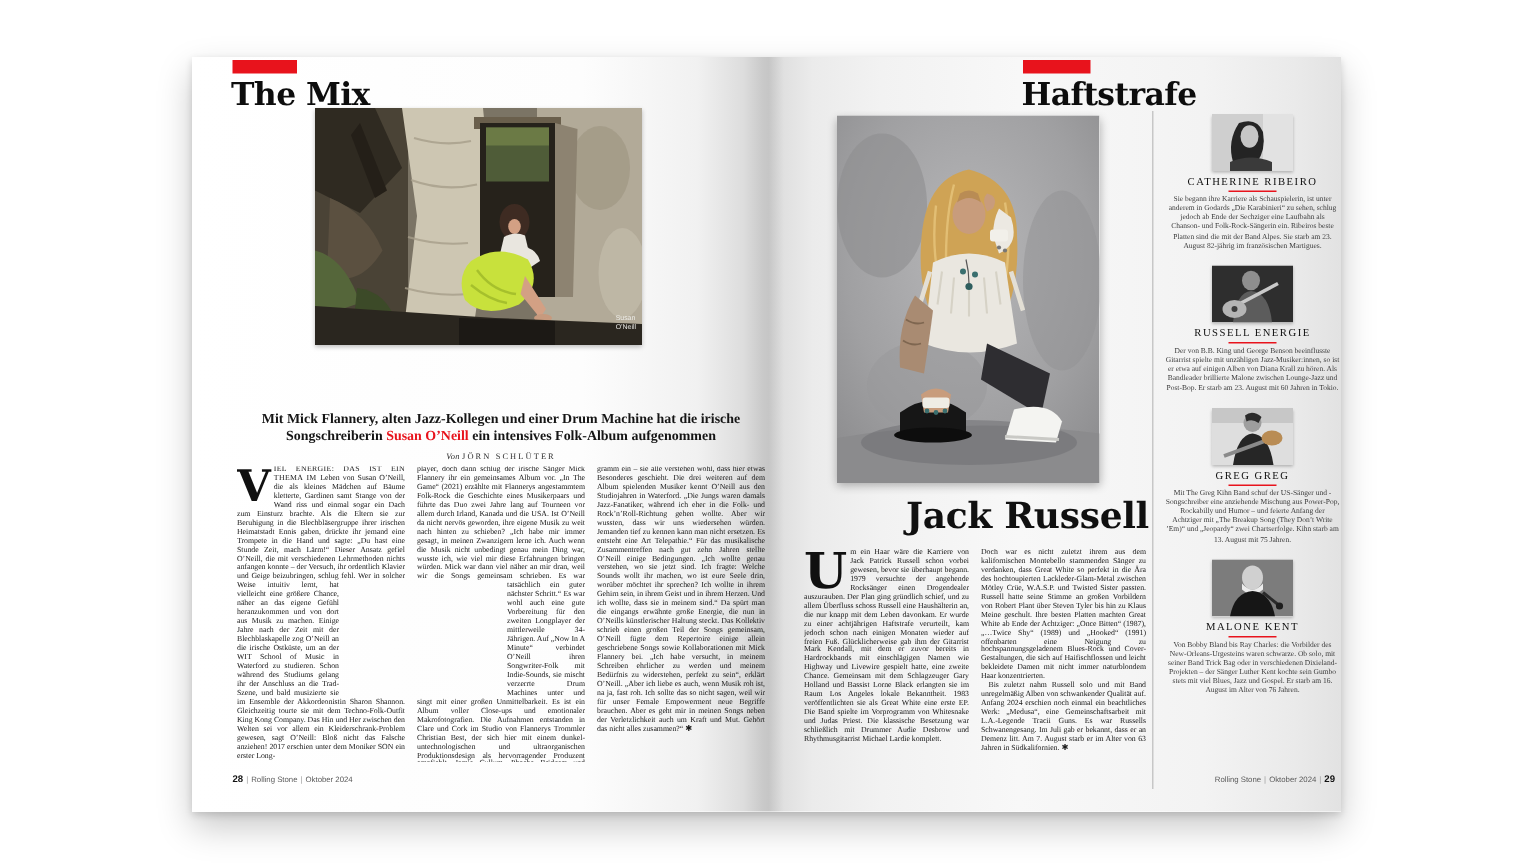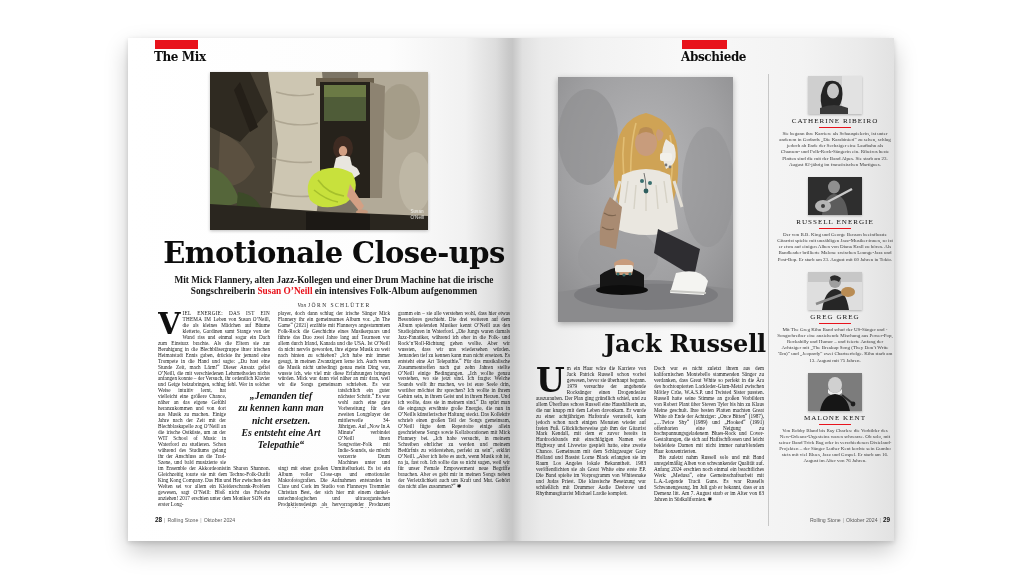--- a/index.html
+++ b/index.html
@@ -8,21 +8,21 @@
     position:absolute;left:128px;top:38px;width:766px;height:503px;
     background:linear-gradient(to right,
       #ffffff 0%, #fdfdfd 34%, #f1f1f1 44%, #dddddd 48%, #c9c9c9 49.7%,
       #c6c6c6 50.2%, #e0e0e0 51.5%, #ebebeb 54%, #f2f2f2 60%,
       #f8f8f8 72%, #f3f3f3 88%, #eaeaea 96%, #e2e2e2 100%);
     box-shadow:0 10px 22px rgba(0,0,0,.22), 0 2px 5px rgba(0,0,0,.14);
     font-family:"Liberation Serif", serif;color:#141414;
   }
   .redblock{position:absolute;height:9px;background:#e8131c;}
   .section-head{position:absolute;font-family:"DejaVu Serif",serif;font-weight:700;
-    font-size:12px;letter-spacing:-.4px;color:#0d0d0d;}
+    font-size:21px;letter-spacing:-.4px;color:#0d0d0d;}
   
   .photo-susan{position:absolute;left:82px;top:34px;width:218px;height:158px;box-shadow:0 1px 3px rgba(0,0,0,.25);}
   .photo-susan svg{display:block;width:100%;height:100%;}
   .photo-cap{position:absolute;right:4px;bottom:10px;color:#f5f5f2;font-family:"Liberation Sans",sans-serif;
     font-size:4.6px;line-height:5.4px;text-align:left;white-space:pre-line;opacity:.92;}
   .headline{position:absolute;left:14px;top:198px;width:384px;text-align:center;
     font-family:"DejaVu Serif",serif;font-weight:700;font-size:29px;letter-spacing:-.6px;color:#0c0c0c;}
   .deck{position:absolute;left:41px;top:237px;width:330px;text-align:center;
     font-weight:700;font-size:9.3px;line-height:11px;color:#151515;}
   .deck .hl{color:#e8131c;}
@@ -107,48 +107,42 @@
       <path d="M108 108 q10 14 26 16 M104 118 q12 10 24 12" stroke="#a6c02c" stroke-width="1.6" fill="none"></path>
       <path d="M140 112 L154 134 L150 140 L137 124 Z" fill="#d3a084"></path>
       <ellipse cx="152" cy="140" rx="6" ry="2.6" fill="#c79a7e"></ellipse>
       <path d="M0 132 L120 140 L218 144 L218 158 L0 158 Z" fill="#2a261f"></path>
       <path d="M96 140 L160 142 L160 158 L96 158 Z" fill="#1c1915"></path>
     </svg>
     <div class="photo-cap">Susan
 O’Neill</div>
   </div>
 
-  <div class="headline">Emotionale Close-ups</div>
 
   <div class="deck"><span>Mit Mick Flannery, alten Jazz-Kollegen und einer Drum Machine hat die irische Songschreiberin </span><span class="hl">Susan O’Neill</span><span> ein intensives Folk-Album aufgenommen</span></div>
 
   <div class="byline"><span class="pre">Von </span><span>JÖRN SCHLÜTER</span></div>
 
   <div class="body-3col">
     <div class="bcol">
       <p><span class="dropcap">V</span><span class="leadin">IEL ENERGIE: DAS IST EIN THEMA IM </span><span>Leben von Susan O’Neill, die als kleines Mädchen auf Bäume kletterte, Gardinen samt Stange von der Wand riss und einmal sogar ein Dach zum Einsturz brachte. Als die Eltern sie zur Beruhigung in die Blechbläsergruppe ihrer irischen Heimatstadt Ennis gaben, drückte ihr jemand eine Trompete in die Hand und sagte: „Du hast eine Stunde Zeit, mach Lärm!“ Dieser Ansatz gefiel O’Neill, die mit verschiedenen Lehrmethoden nichts anfangen konnte – der Versuch, ihr ordentlich Klavier und Geige beizubringen, schlug fehl. Wer in solcher </span><span class="cut-r"></span><span>Weise intuitiv lernt, hat vielleicht eine größere Chance, näher an das eigene Gefühl heranzukommen und von dort aus Musik zu machen. Einige Jahre nach der Zeit mit der Blechblaskapelle zog O’Neill an die irische Ostküste, um an der WIT School of Music in Waterford zu studieren. Schon während des Studiums gelang ihr der Anschluss an die Trad-Szene, und bald musizierte sie im Ensemble der Akkordeonistin Sharon Shannon. Gleichzeitig tourte sie mit dem Techno-Folk-Outfit King Kong Company. Das Hin und Her zwischen den Welten sei vor allem ein Kleiderschrank-Problem gewesen, sagt O’Neill: Bloß nicht das Falsche anziehen! 2017 erschien unter dem Moniker SON ein erster Long-</span></p>
     </div>
     <div class="bcol">
       <p><span>player, doch dann schlug der irische Sänger Mick Flannery ihr ein gemeinsames Album vor. „In The Game“ (2021) erzählte mit Flannerys angestammtem Folk-Rock die Geschichte eines Musikerpaars und führte das Duo zwei Jahre lang auf Tourneen vor allem durch Irland, Kanada und die USA. Ist O’Neill da nicht nervös geworden, ihre eigene Musik zu weit nach hinten zu schieben? „Ich habe mir immer gesagt, in meinen Zwanzigern lerne ich. Auch wenn die Musik nicht unbedingt genau mein Ding war, wusste ich, wie viel mir diese Erfahrungen bringen würden. Mick war dann viel näher an mir dran, weil wir die Songs gemeinsam </span><span class="cut-l"></span><span>schrieben. Es war tatsächlich ein guter nächster Schritt.“ Es war wohl auch eine gute Vorbereitung für den zweiten Longplayer der mittlerweile 34-Jährigen. Auf „Now In A Minute“ verbindet O’Neill ihren Songwriter-Folk mit Indie-Sounds, sie mischt verzerrte Drum Machines unter und singt mit einer großen Unmittelbarkeit. Es ist ein Album voller Close-ups und emotionaler Makrofotografien. Die Aufnahmen entstanden in Clare und Cork im Studio von Flannerys Trommler Christian Best, der sich hier mit einem dunkel-untechnologischen und ultraorganischen Produktionsdesign als hervorragender Produzent empfiehlt. Jamie Cullum, Phoebe Bridgers und Calexico luden O’Neill schon ins Vorpro-</span></p>
     </div>
     <div class="bcol">
       <p><span>gramm ein – sie alle verstehen wohl, dass hier etwas Besonderes geschieht. Die drei weiteren auf dem Album spielenden Musiker kennt O’Neill aus den Studiojahren in Waterford. „Die Jungs waren damals Jazz-Fanatiker, während ich eher in die Folk- und Rock’n’Roll-Richtung gehen wollte. Aber wir wussten, dass wir uns wiedersehen würden. Jemanden tief zu kennen kann man nicht ersetzen. Es entsteht eine Art Telepathie.“ Für das musikalische Zusammentreffen nach gut zehn Jahren stellte O’Neill einige Bedingungen. „Ich wollte genau verstehen, wo sie jetzt sind. Ich fragte: Welche Sounds wollt ihr machen, wo ist eure Seele drin, worüber möchtet ihr sprechen? Ich wollte in ihrem Gehirn sein, in ihrem Geist und in ihrem Herzen. Und ich wollte, dass sie in meinem sind.“ Da spürt man die eingangs erwähnte große Energie, die nun in O’Neills künstlerischer Haltung steckt. Das Kollektiv schrieb einen großen Teil der Songs gemeinsam, O’Neill fügte dem Repertoire einige allein geschriebene Songs sowie Kollaborationen mit Mick Flannery bei. „Ich habe versucht, in meinem Schreiben ehrlicher zu werden und meinem Bedürfnis zu widerstehen, perfekt zu sein“, erklärt O’Neill. „Aber ich liebe es auch, wenn Musik roh ist, na ja, fast roh. Ich sollte das so nicht sagen, weil wir für unser Female Empowerment neue Begriffe brauchen. Aber es geht mir in meinen Songs neben der Verletzlichkeit auch um Kraft und Mut. Gehört das nicht alles zusammen?“ </span><span class="endmark">✱</span></p>
     </div>
   </div>
 
-  <div class="pullquote">„Jemanden tief
-zu kennen kann man
-nicht ersetzen.
-Es entsteht eine Art
-Telepathie“</div>
 
   <div class="pfooter left"><span class="pg">28</span><span class="sep">|</span><span>Rolling Stone</span><span class="sep">|</span><span>Oktober 2024</span></div>
 
   <div class="redblock" style="left:554px;top:2px;width:45px;"></div>
-  <div class="section-head" style="left:553px;top:12px;">Abschiede</div>
+  <div class="section-head" style="left:553px;top:12px;">Haftstrafe</div>
 
   <div class="photo-jack">
     <svg viewBox="0 0 175 245" preserveAspectRatio="none">
       <defs>
         <radialGradient id="bgj" cx="50%" cy="38%" r="85%">
           <stop offset="0%" stop-color="#b7b7b9"></stop>
           <stop offset="55%" stop-color="#a0a0a2"></stop>
           <stop offset="100%" stop-color="#848486"></stop>
         </radialGradient>
       </defs>

